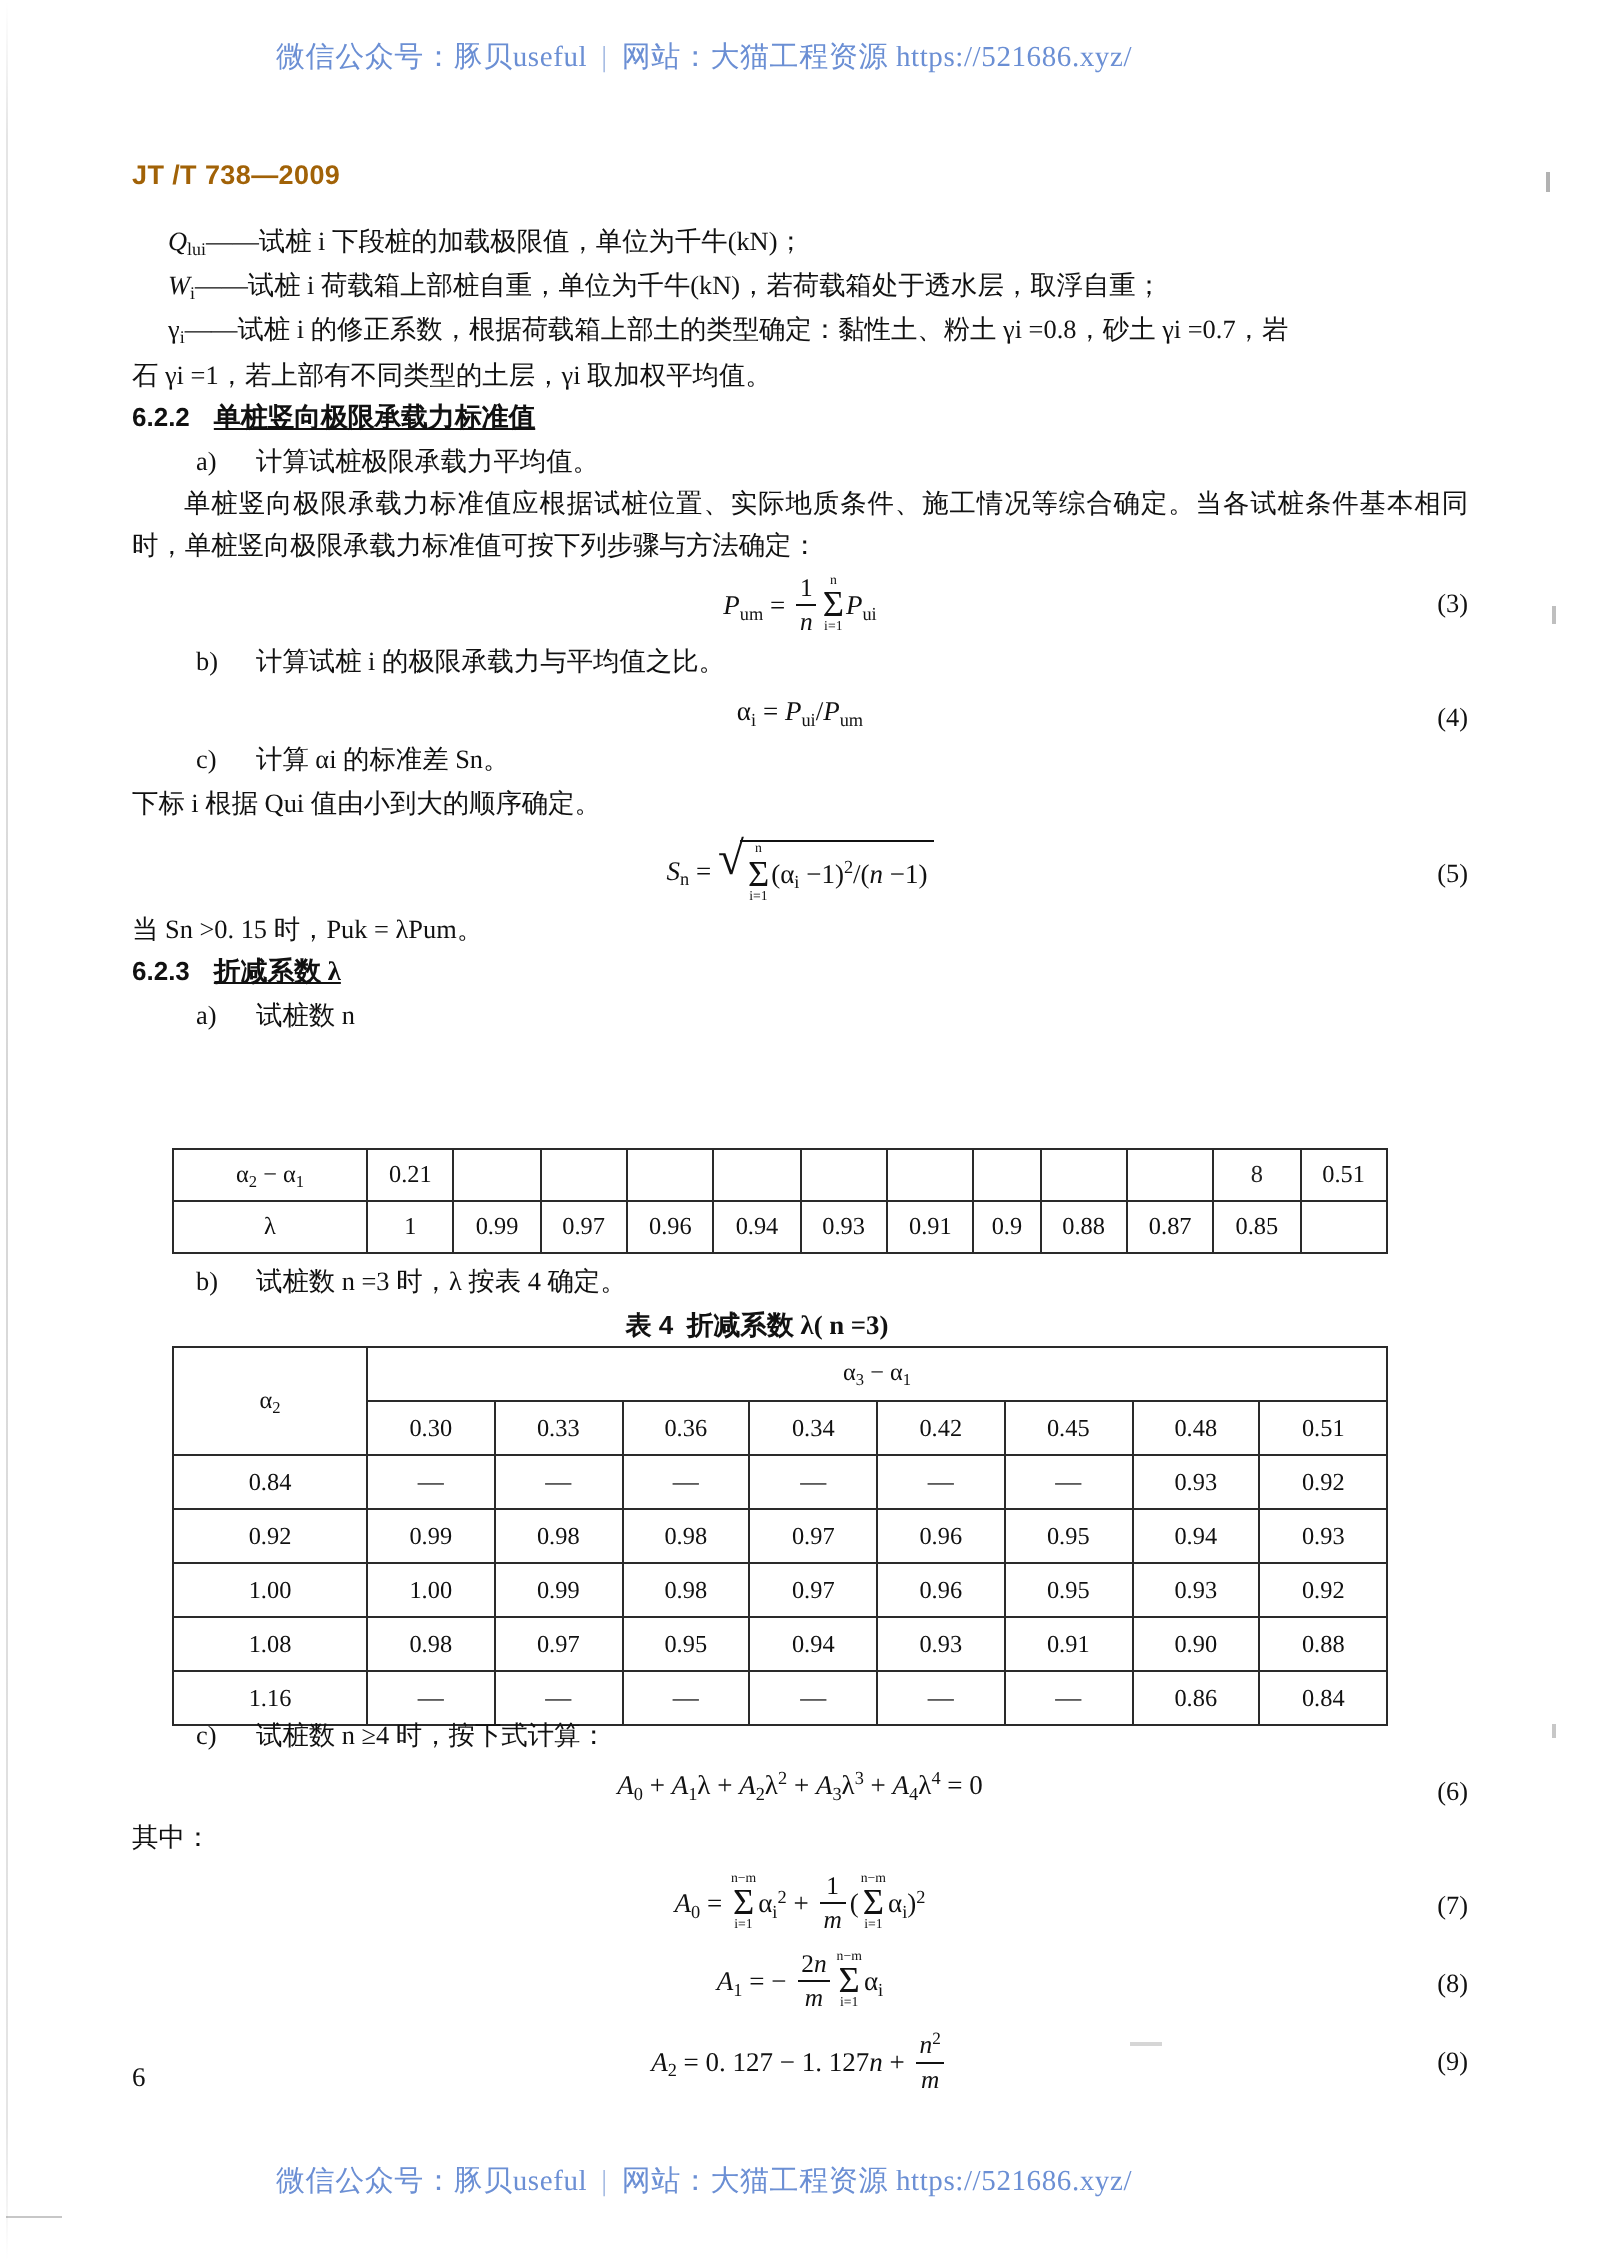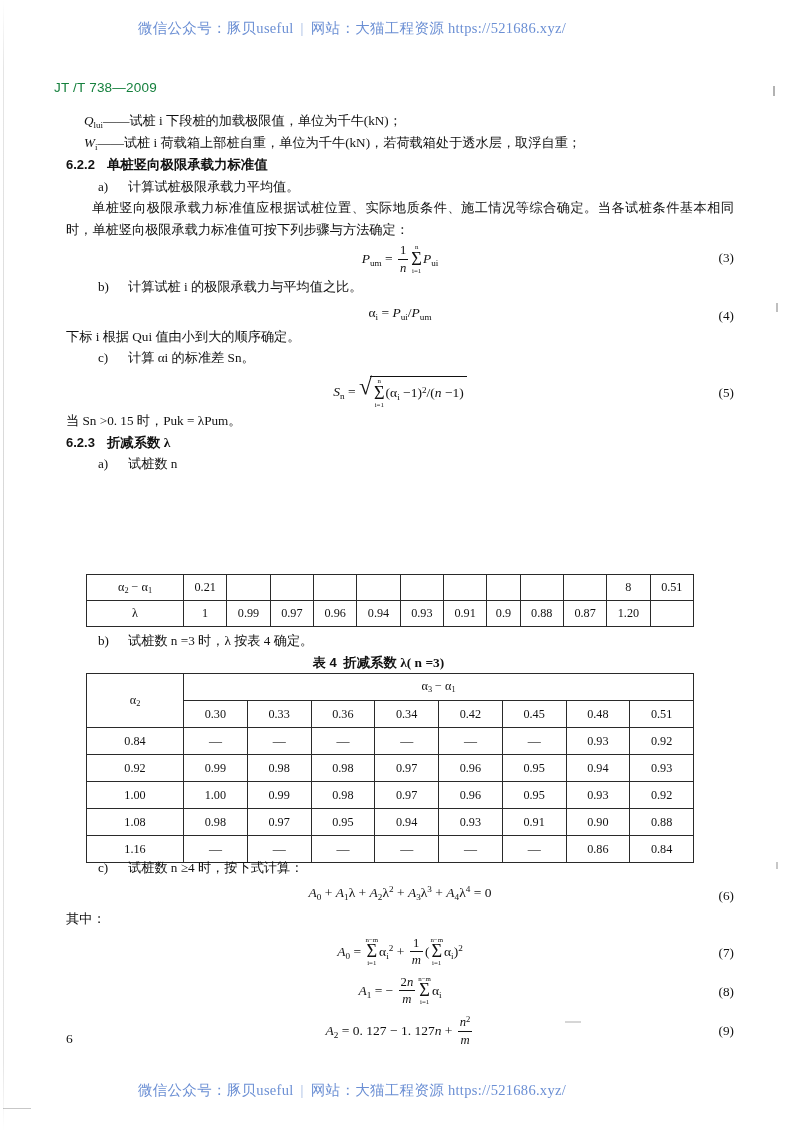--- a/index.html
+++ b/index.html
@@ -74,27 +74,27 @@
   }
   .watermark .urlpart {
     font-family: "Liberation Serif", "DejaVu Serif", serif;
   }
   #watermark-top { top: 19px; }
   #watermark-bottom { top: 1081px; }
 
   
   #running-header {
     position: absolute;
-    left: 54px;
+    left: 66px;
     top: 80px;
     font-family: "Liberation Sans", "DejaVu Sans", sans-serif;
     font-size: 13.5px;
-    font-weight: 400;
+    font-weight: 700;
     letter-spacing: 0.2px;
-    color: #15803d;
+    color: #a16207;
   }
 
   
   #content {
     position: absolute;
     left: 66px;
     top: 110px;
     width: 668px;
     font-size: 13.2px;
     line-height: 1.62;
@@ -122,20 +122,21 @@
     font-weight: 600;
   }
   .clause-head .num {
     font-family: "Liberation Sans", "DejaVu Sans", sans-serif;
   }
   .clause-head .ttl {
     font-family: "Liberation Serif", "DejaVu Serif", serif;
     font-weight: 700;
     font-size: 13.4px;
     padding-left: 12px;
+    text-decoration: underline;
   }
   .plain { font-style: normal; }
   i.var { font-style: italic; font-family: "Liberation Serif","DejaVu Serif",serif; }
   .sub {
     font-size: 0.68em;
     vertical-align: -0.30em;
     font-style: normal;
   }
   .sup {
     font-size: 0.68em;
@@ -305,20 +306,24 @@
   <div id="running-header">JT /T 738—2009</div>
 
   <div id="content">
 
     <p class="para defline">
       <i class="var">Q</i><span class="sub">lui</span><span>——试桩 i 下段桩的加载极限值，单位为千牛(kN)；</span>
     </p>
     <p class="para defline">
       <i class="var">W</i><span class="sub">i</span><span>——试桩 i 荷载箱上部桩自重，单位为千牛(kN)，若荷载箱处于透水层，取浮自重；</span>
     </p>
+    <p class="para defline">
+      <span class="plain">γ</span><span class="sub">i</span><span>——试桩 i 的修正系数，根据荷载箱上部土的类型确定：黏性土、粉土 γi =0.8，砂土 γi =0.7，岩</span>
+    </p>
+    <p class="para defline2">石 γi =1，若上部有不同类型的土层，γi 取加权平均值。</p>
 
     <p class="clause-head">
       <span class="num">6.2.2</span><span class="ttl">单桩竖向极限承载力标准值</span>
     </p>
     <p class="para list-item">
       <span class="marker">a)</span><span>计算试桩极限承载力平均值。</span>
     </p>
 
     <p class="para indent1">单桩竖向极限承载力标准值应根据试桩位置、实际地质条件、施工情况等综合确定。当各试桩条件基本相同时，单桩竖向极限承载力标准值可按下列步骤与方法确定：</p>
 
@@ -334,25 +339,25 @@
       <span class="marker">b)</span><span>计算试桩 i 的极限承载力与平均值之比。</span>
     </p>
 
     <div class="formula-row" style="height:22px">
       <div class="formula-body">
         <span class="plain">α</span><span class="sub">i</span> = <i class="var">P</i><span class="sub">ui</span>/<i class="var">P</i><span class="sub">um</span>
       </div>
       <div class="formula-num">(4)</div>
     </div>
 
-    <p class="para defline2">下标 i 根据 Qui 值由小到大的顺序确定。</p>
-
     <p class="para list-item">
       <span class="marker">c)</span><span>计算 αi 的标准差 Sn。</span>
     </p>
+
+    <p class="para defline2">下标 i 根据 Qui 值由小到大的顺序确定。</p>
 
     <div class="formula-row" style="height:36px">
       <div class="formula-body" style="top:4px">
         <i class="var">S</i><span class="sub">n</span> =
         <span class="radical"><span class="rad-sign">√</span><span class="rad-body"><span class="bigsum"><span class="lim-top">n</span><span class="sigma">Σ</span><span class="lim-bot">i=1</span></span>(<span class="plain">α</span><span class="sub">i</span> −1)<span class="sup">2</span>/(<i class="var">n</i> −1)</span></span>
       </div>
       <div class="formula-num" style="top:10px">(5)</div>
     </div>
 
     <p class="para defline2">当 Sn &gt;0. 15 时，Puk = λPum。</p>
@@ -392,21 +397,21 @@
         <td class="thick-bottom">1</td>
         <td class="thick-bottom">0.99</td>
         <td class="thick-bottom">0.97</td>
         <td class="thick-bottom">0.96</td>
         <td class="thick-bottom">0.94</td>
         <td class="thick-bottom">0.93</td>
         <td class="thick-bottom">0.91</td>
         <td class="thick-bottom">0.9</td>
         <td class="thick-bottom">0.88</td>
         <td class="thick-bottom">0.87</td>
-        <td class="thick-bottom">1.20</td>
+        <td class="thick-bottom">0.85</td>
         <td class="thick-bottom"></td>
       </tr>
     </tbody>
       </table>
   </div>
 
   <div style="position:absolute; left:66px; top:632px; width:668px; font-size:13.2px;">
     <span style="display:inline-block;width:30px;padding-left:32px;box-sizing:content-box">b)</span><span>试桩数 n =3 时，λ 按表 4 确定。</span>
   </div>
 

